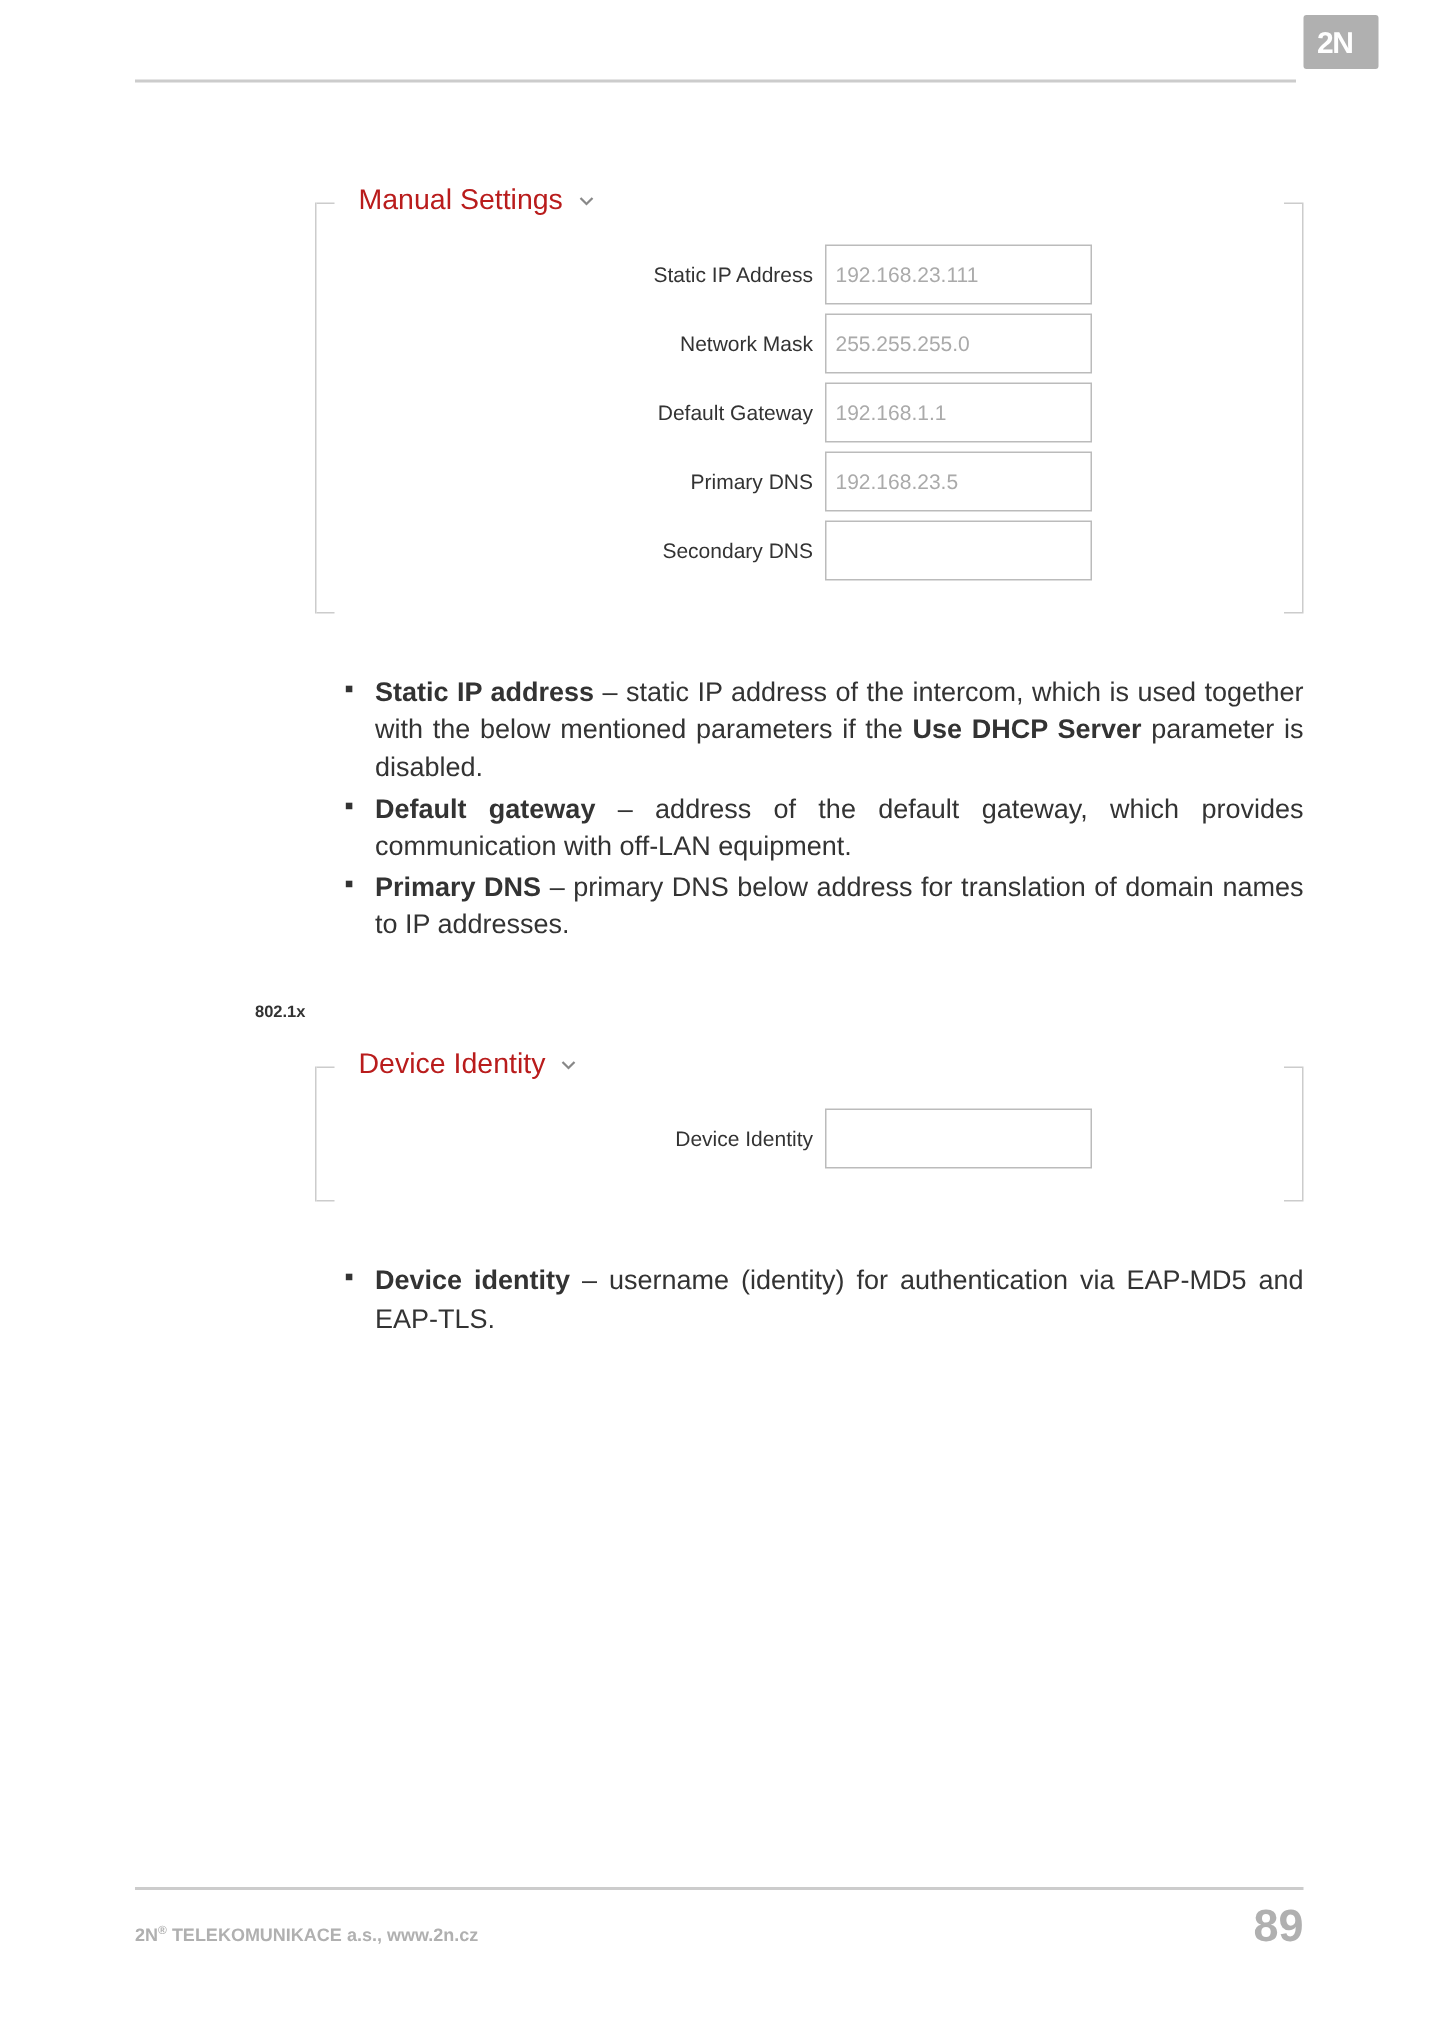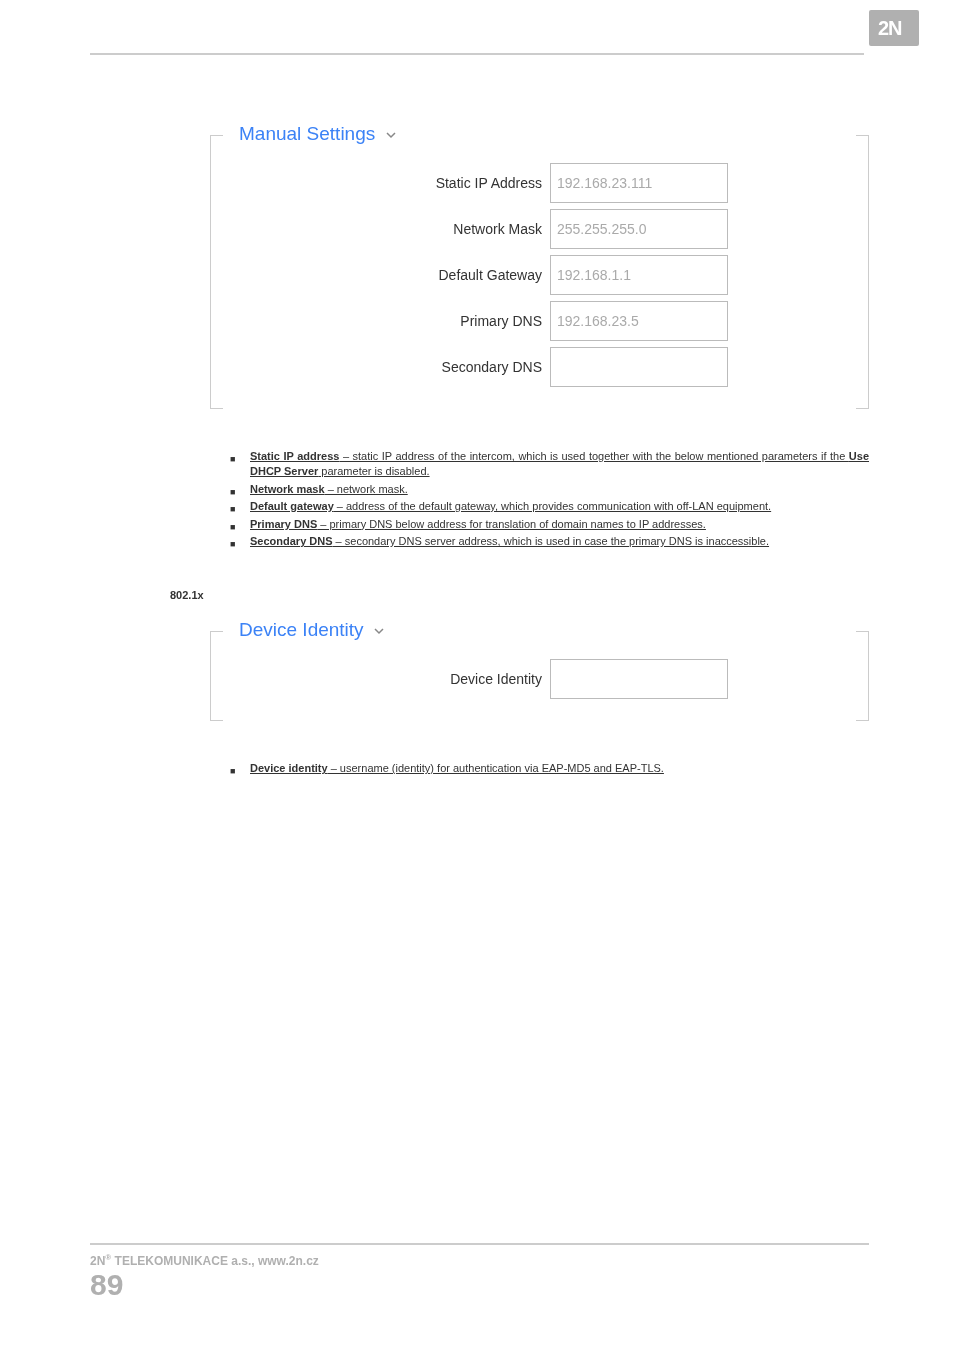--- a/index.html
+++ b/index.html
@@ -62,21 +62,21 @@
     background: #ccc;
   }
   .panel .bl { left: 0; }
   .panel .br { right: 0; }
   .panel-title {
     position: absolute;
     top: -12px;
     left: 20px;
     background: #fff;
     padding: 0 8px;
-    color: #3b82f6;
+    color: #b91c1c;
     font-size: 19px;
     font-weight: 300;
     font-family: "Segoe UI", Arial, sans-serif;
     text-align: right;
   }
   .panel-title .chev {
     display: inline-block;
     vertical-align: middle;
     margin-left: 4px;
   }
@@ -112,26 +112,25 @@
     background: #fff;
   }
   ul.desc {
     list-style: none;
     padding: 0 0 0 60px;
     margin: 0 0 40px 0;
   }
   ul.desc li {
     position: relative;
     padding-left: 20px;
-    font-size: 11px;
+    font-size: 18px;
     line-height: 1.4;
     color: #333;
     text-align: justify;
     margin-bottom: 2px;
-    text-decoration: underline;
   }
   ul.desc li::before {
     content: "■";
     position: absolute;
     left: 0;
     top: 0;
     color: #333;
     font-size: 9px;
     line-height: 20px;
   }
@@ -145,21 +144,20 @@
   .footer {
     position: absolute;
     bottom: 48px;
     left: 90px;
     right: 85px;
     border-top: 2px solid #ccc;
     padding-top: 8px;
     display: flex;
     justify-content: space-between;
     align-items: baseline;
-    flex-direction: column;
   }
   .footer-left {
     color: #b0b0b0;
     font-size: 12px;
     font-weight: bold;
   }
   .footer-left sup { font-size: 8px; }
   .footer-right {
     color: #b0b0b0;
     font-size: 30px;
@@ -209,24 +207,22 @@
       </div>
       <div class="form-row">
         <div class="form-label">Secondary DNS</div>
         <div class="form-input"><input type="text" value="" style=""></div>
       </div>
     </div>
   </div>
 
   <ul class="desc">
     <li><b>Static IP address</b><span> – static IP address of the intercom, which is used together with the below mentioned parameters if the </span><b>Use DHCP Server</b><span> parameter is disabled.</span></li>
-    <li><b>Network mask</b><span> – network mask.</span></li>
     <li><b>Default gateway</b><span> – address of the default gateway, which provides communication with off-LAN equipment.</span></li>
     <li><b>Primary DNS</b><span> – primary DNS below address for translation of domain names to IP addresses.</span></li>
-    <li><b>Secondary DNS</b><span> – secondary DNS server address, which is used in case the primary DNS is inaccessible.</span></li>
   </ul>
 
 
 
   <div class="section-heading">802.1x</div>
 
   <div class="panel">
     <span class="bl"></span>
       <span class="br"></span>
     <div class="panel-title">

